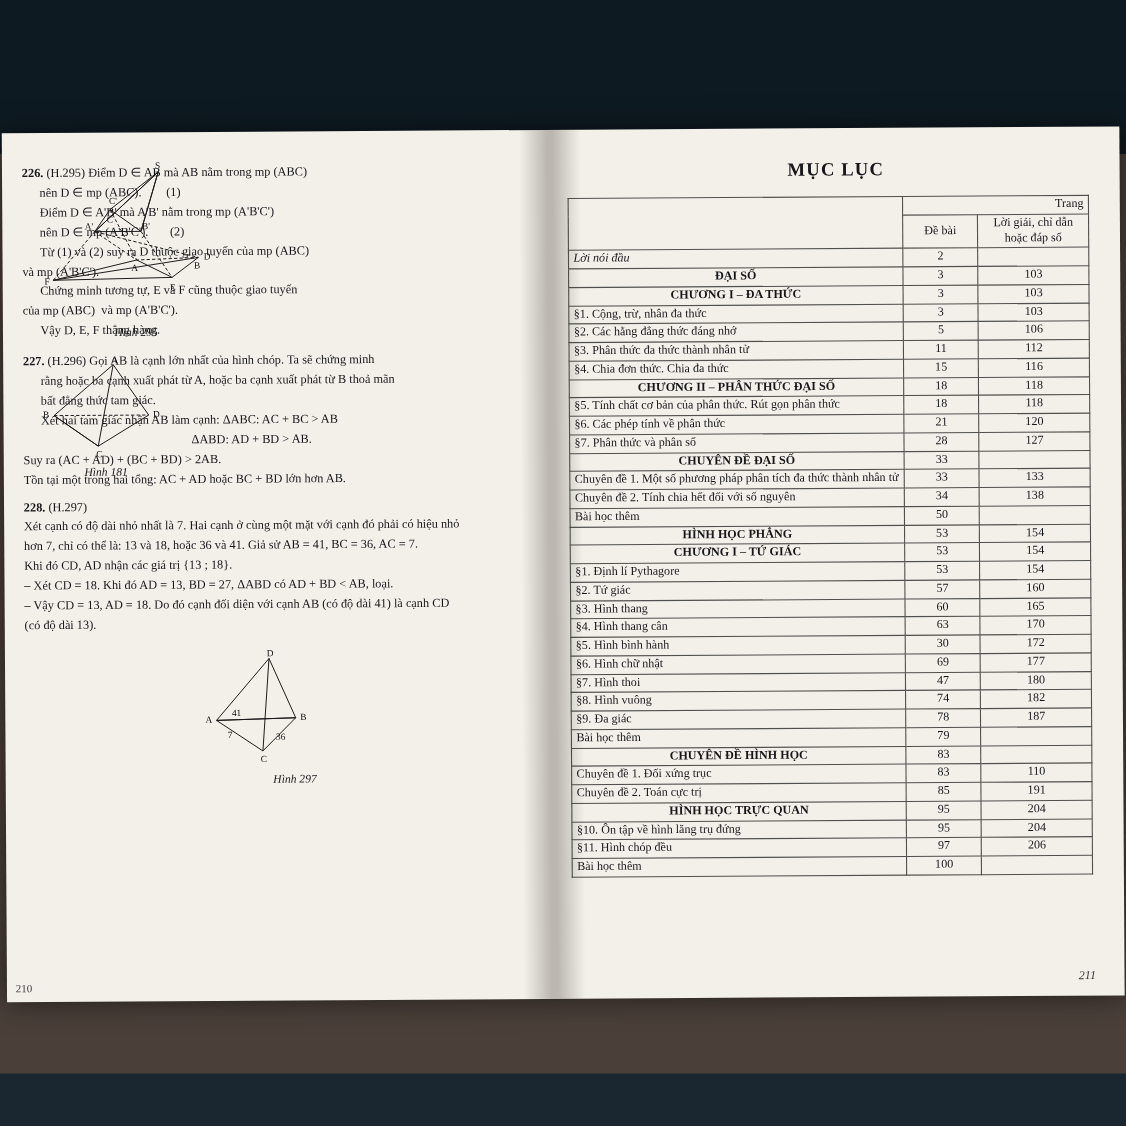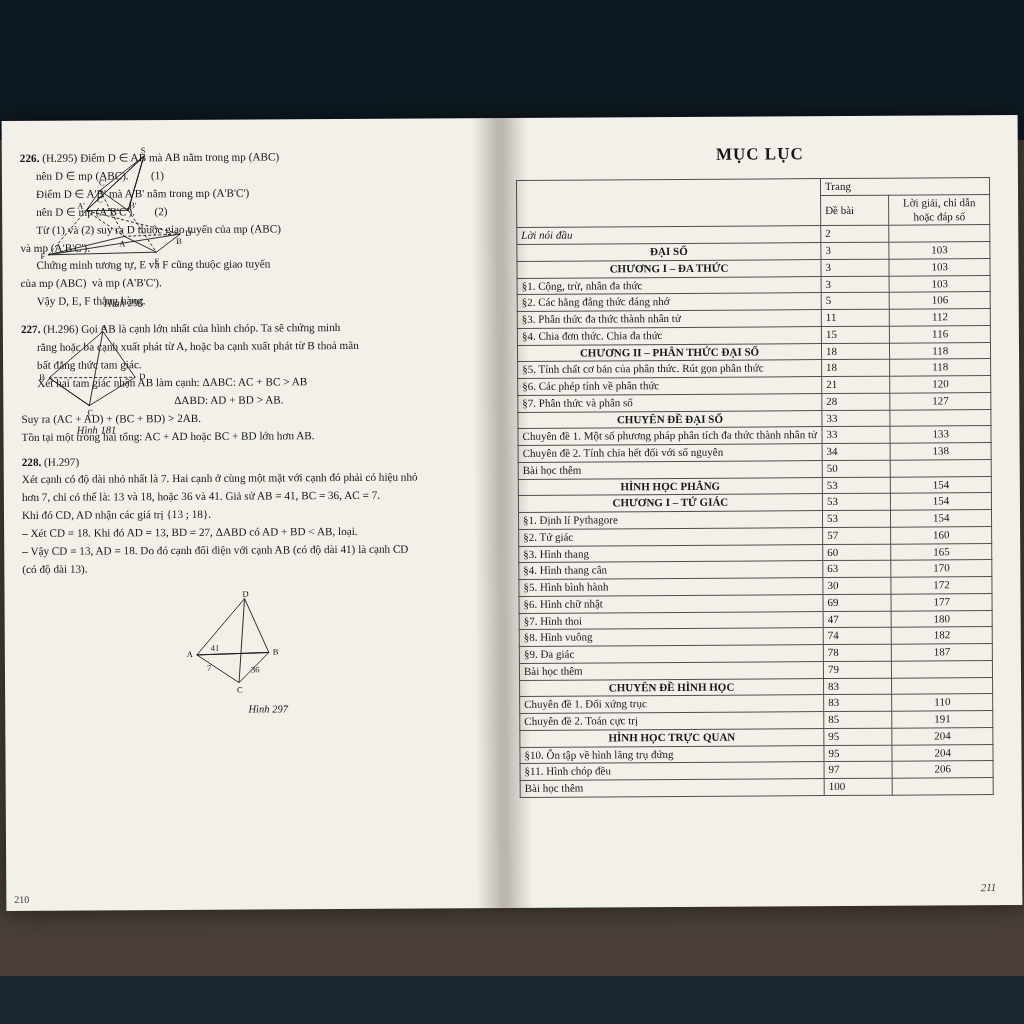--- a/index.html
+++ b/index.html
@@ -113,23 +113,23 @@
     border-collapse: collapse;
     font-size: 11px;
   }
   table.toc td, table.toc th {
     border: 1px solid #50504e;
     padding: 1px 4px;
     vertical-align: middle;
     line-height: 1.25;
   }
   .col-name { width: 310px; }
-  .col-a { width: 62px; }
+  .col-a { width: 62px; text-align: center; }
   .col-b { width: 96px; text-align: center; }
-  .hdr-trang { text-align: left; font-weight: normal; }
+  .hdr-trang { text-align: right; font-weight: normal; }
   svg { display: block; }
   .toc-name { text-align: left; }
 </style>
 </head>
 <body>
 
 <div class="page-photo">
   <div class="bg-dark"></div>
   <div class="bg-table"></div>
   <div class="bg-table2"></div>

